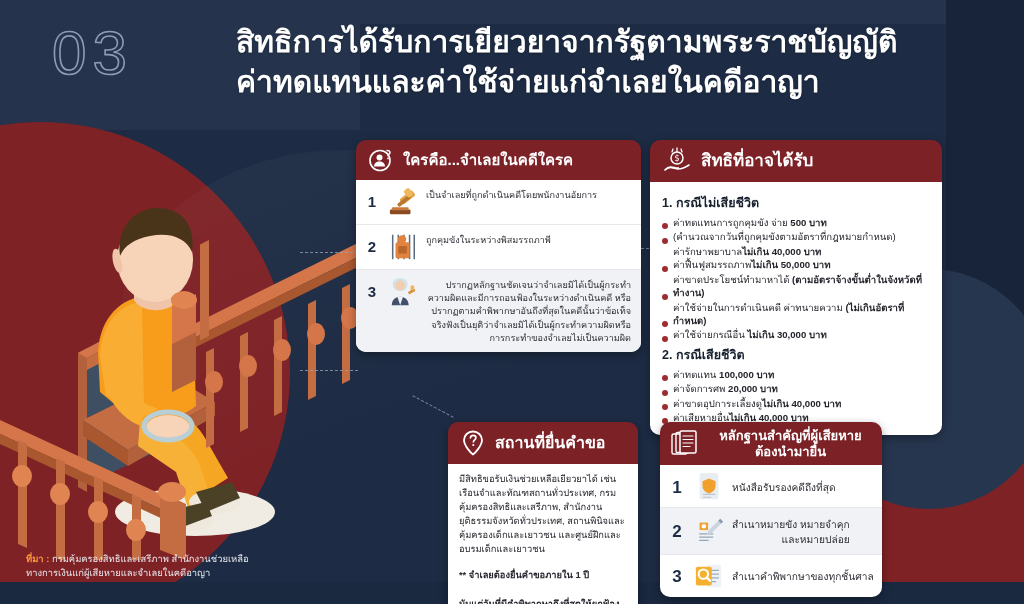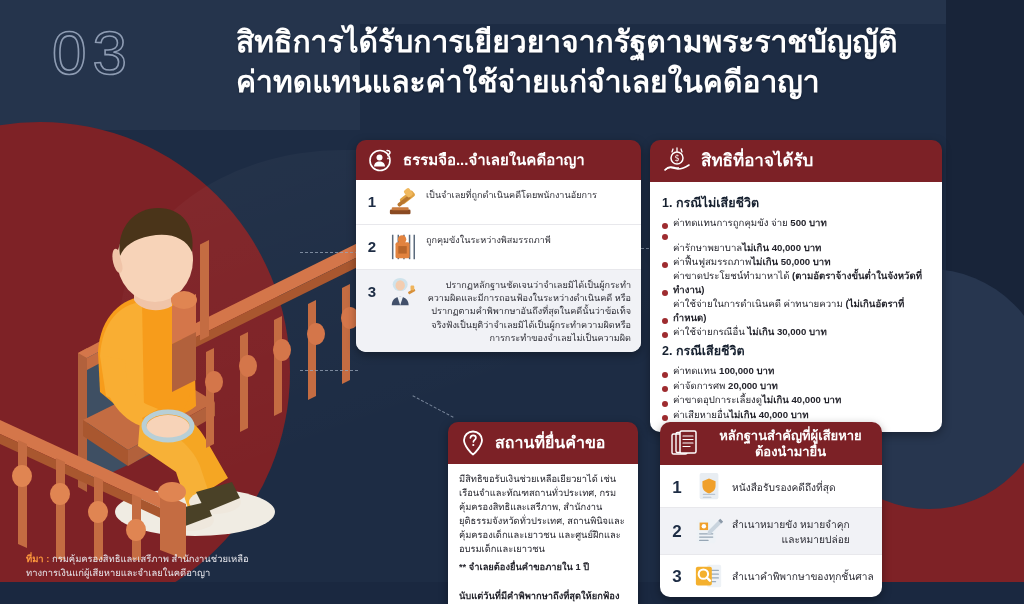--- a/index.html
+++ b/index.html
@@ -112,21 +112,21 @@
   }
   .bullet .dot {
     flex: 0 0 auto; width: 6px; height: 6px; border-radius: 50%;
     background: #9e2b2f; margin-top: 4px;
   }
   .bullet b { font-weight: bold; }
   
   #card-place { left: 448px; top: 422px; width: 190px; }
   .place-body { padding: 9px 11px 11px; }
   .place-body p { font-size: 9.3px; color: #24242c; line-height: 1.5; }
-  .place-note { color: #9e2b2f; font-weight: bold; margin-top: 4px; }
+  .place-note { color: #9e2b2f; font-weight: bold; margin-top: 12px; }
   
   #card-docs { left: 660px; top: 422px; width: 222px; }
   #card-docs .card-head { padding: 6px 10px; }
   #card-docs .card-head .ttl { text-align: center; flex: 1; font-size: 13px; }
   #card-docs .row .txt { font-size: 10.2px; padding-top: 4px; }
   #card-docs .row .num { font-size: 17px; padding-top: 3px; flex: 0 0 18px; }
   #card-docs .row { padding: 6px 8px; align-items: center; }
   
   .source {
     position: absolute; left: 26px; bottom: 24px; width: 420px;
@@ -254,21 +254,21 @@
 
   <div class="card" id="card-who">
     <div class="card-head">
       <svg class="hdr-icon" width="26" height="26" viewBox="0 0 26 26">
         <circle cx="12" cy="13.5" r="10" fill="none" stroke="#fff" stroke-width="1.6"></circle>
         <circle cx="11.5" cy="10.5" r="3" fill="#fff"></circle>
         <path d="M6 19.5c0-3.1 2.5-5 5.5-5s5.5 1.9 5.5 5" fill="#fff"></path>
         <path d="M19 3.4c2 0 3 1 3 2.2 0 1.6-2 1.6-2 3.2" fill="none" stroke="#fff" stroke-width="1.5" stroke-linecap="round"></path>
         <circle cx="20" cy="11.4" r="0.9" fill="#fff"></circle>
       </svg>
-      <span class="ttl">ธรรมจือ...จำเลยในคดีอาญา</span>
+      <span class="ttl">ใครคือ...จำเลยในคดีใครค</span>
     </div>
     <div class="card-body">
       <div class="row">
         <span class="num">1</span>
         <svg class="ico" viewBox="0 0 32 32">
           <rect x="2" y="24" width="22" height="5" rx="1.4" fill="#8a4a22"></rect>
           <rect x="4" y="21.5" width="18" height="3.2" rx="1" fill="#c97b3f"></rect>
           <rect x="12" y="8" width="17" height="7" rx="2" fill="#e0a243" transform="rotate(-38 20 11)"></rect>
           <rect x="9" y="13" width="16" height="4" rx="1.6" fill="#b8762f" transform="rotate(-38 17 15)"></rect>
           <rect x="18" y="2" width="7" height="9" rx="2" fill="#f0b85e" transform="rotate(-38 21 6)"></rect>
@@ -323,20 +323,21 @@
     </div>
     <div class="card-body rights-body">
 
       <div class="sec-title">1. กรณีไม่เสียชีวิต</div>
       <div class="bullet">
           <span class="dot"></span>
           <span><span>ค่าทดแทนการถูกคุมขัง จ่าย </span><b>500 บาท</b></span>
         </div>
       <div class="bullet">
           <span class="dot"></span>
+          <span>(คำนวณจากวันที่ถูกคุมขังตามอัตราที่กฎหมายกำหนด)</span>
         </div>
       <div class="bullet">
           <span class="dot"></span>
           <span><span>ค่ารักษาพยาบาล</span><b>ไม่เกิน 40,000 บาท</b><br><span>ค่าฟื้นฟูสมรรถภาพ</span><b>ไม่เกิน 50,000 บาท</b></span>
         </div>
       <div class="bullet">
           <span class="dot"></span>
           <span><span>ค่าขาดประโยชน์ทำมาหาได้ </span><b>(ตามอัตราจ้างขั้นต่ำในจังหวัดที่ทำงาน)</b></span>
         </div>
       <div class="bullet">

